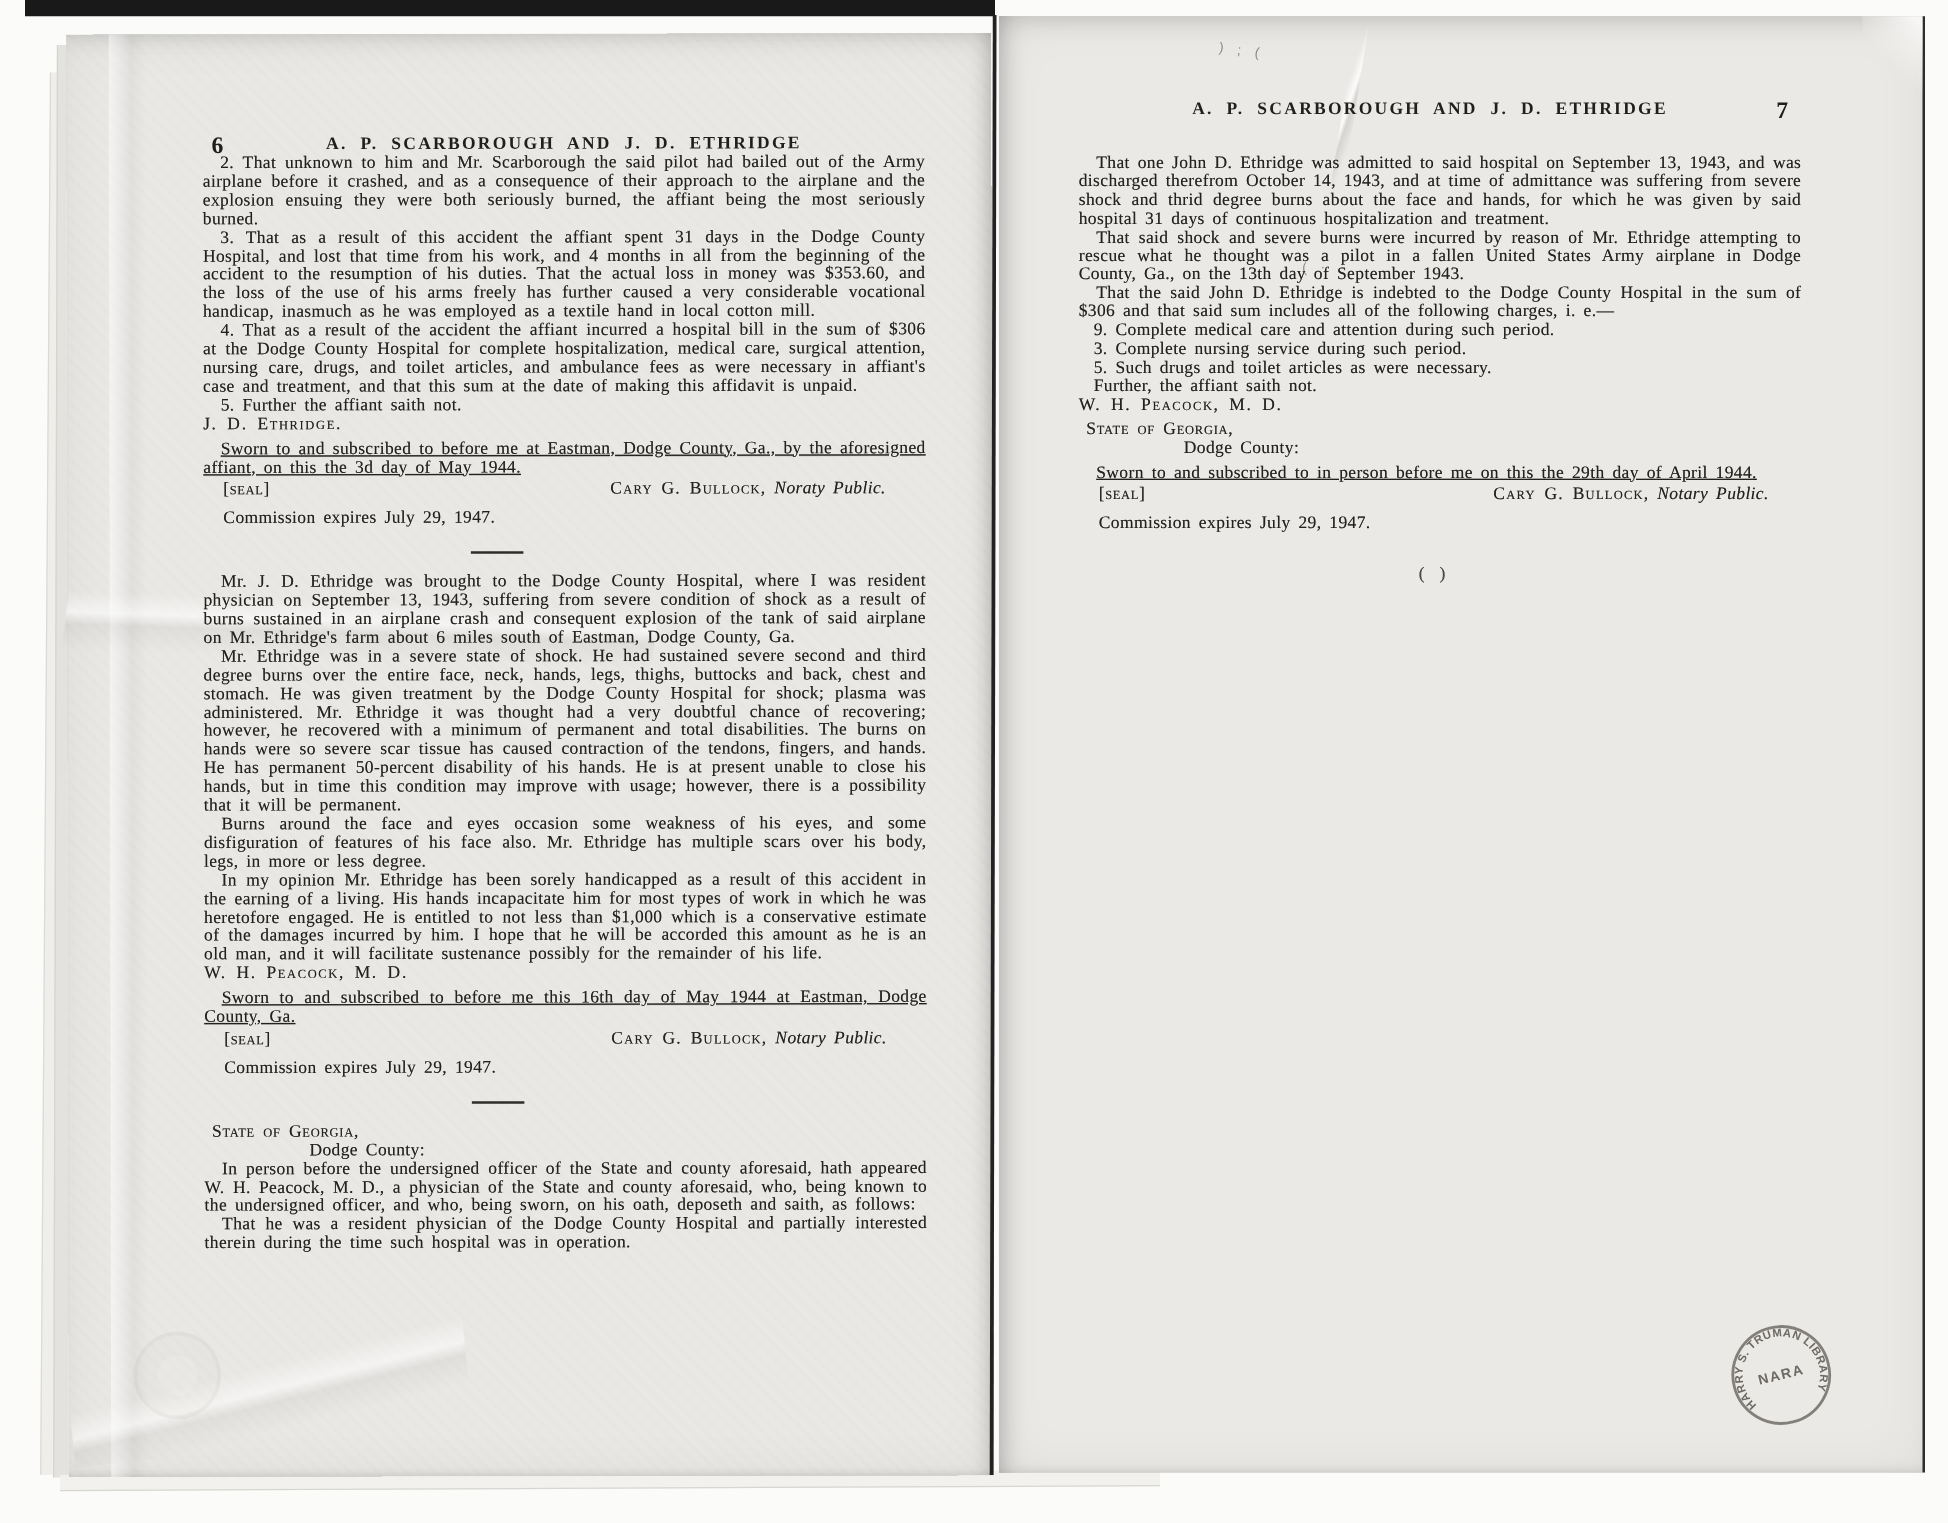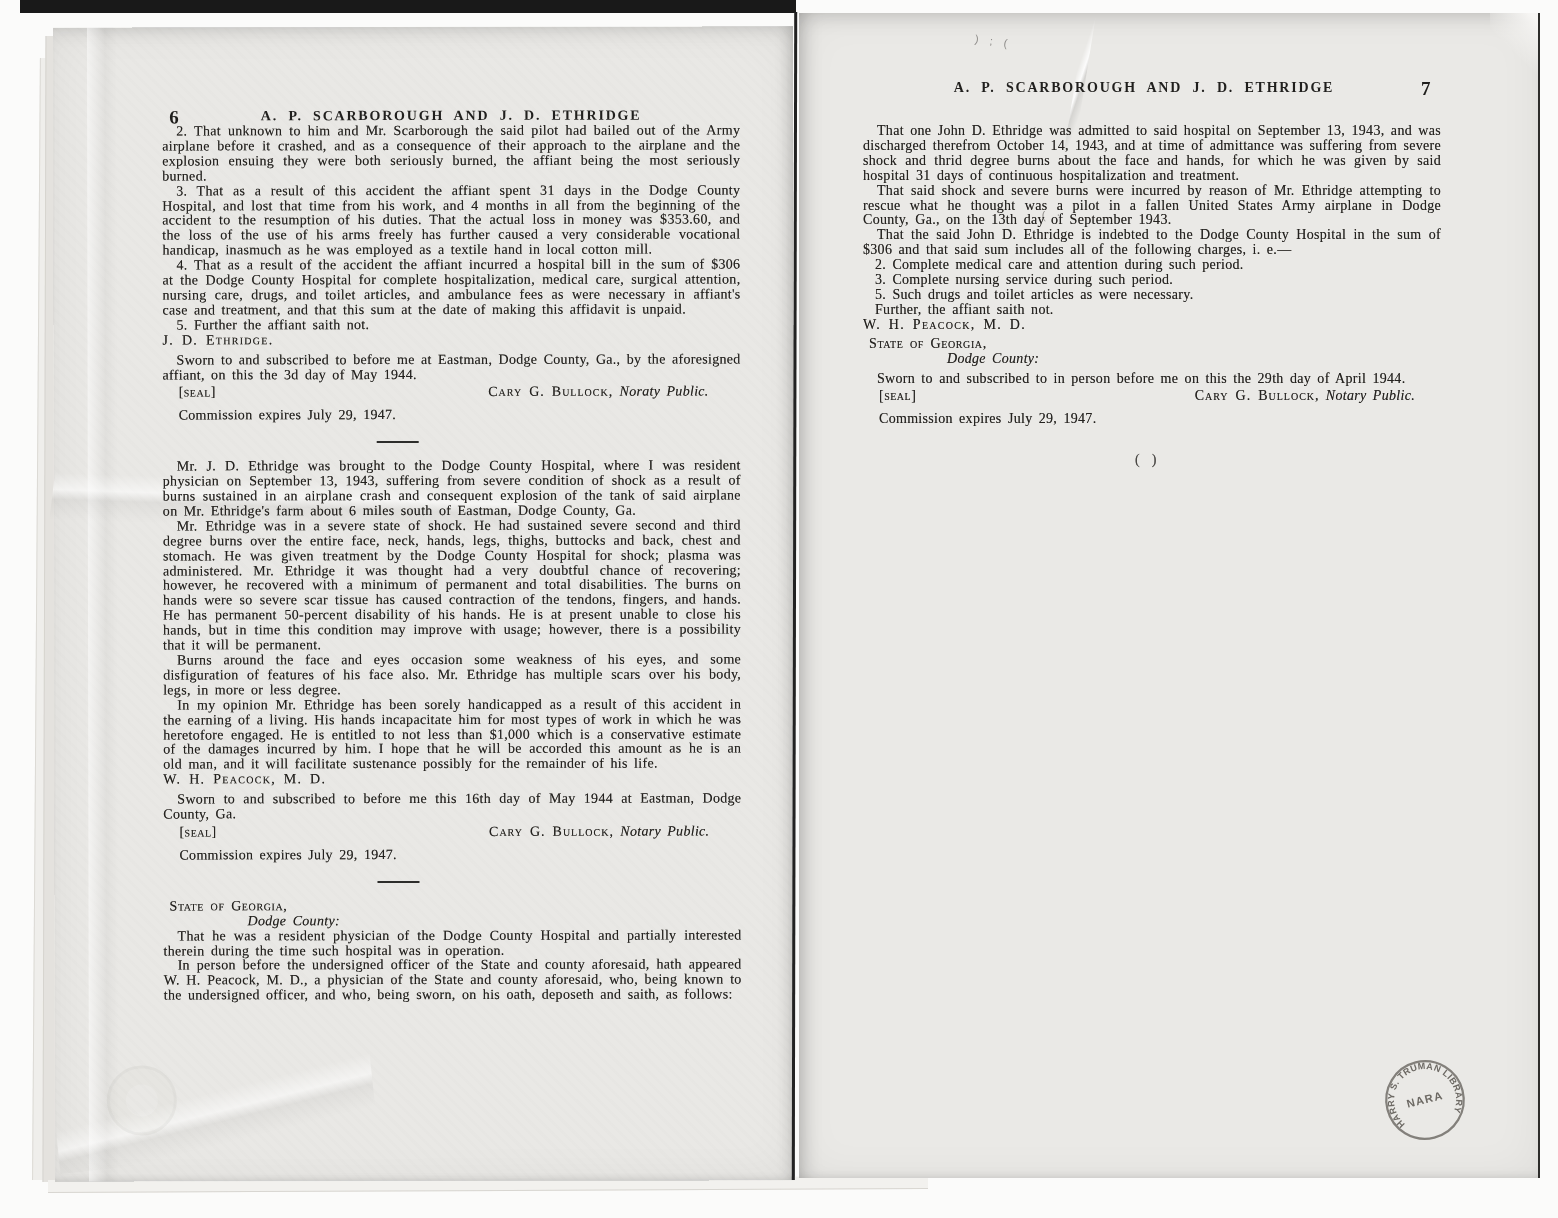--- a/index.html
+++ b/index.html
@@ -60,22 +60,22 @@
   .seal-row{display:flex;margin-top:3px;}
   .seal-label{font-variant:small-caps;padding-left:16px;letter-spacing:.5px;}
   .notary{margin-left:auto;white-space:nowrap;}
   .mr-wide{margin-right:32px;}
   .mr-narrow{margin-right:26px;}
   .notary .nm{font-variant:small-caps;letter-spacing:1px;}
   .notary .tl{font-style:italic;}
   .commission{text-indent:16px !important;text-align:left !important;margin-top:8px !important;}
   .rule{width:42px;height:0;border-top:2.5px solid #2d2d2b;margin:18px 0 16px 214px;}
   .state{font-variant:small-caps;letter-spacing:.6px;margin-top:4px !important;text-indent:6px !important;text-align:left !important;}
-  .county{font-style:italic;text-indent:84px !important;text-align:left !important;}
-  .sworn{margin-top:5px !important;}
+  .county{text-indent:84px !important;text-align:left !important;}
+  .sworn{margin-top:5px !important;text-decoration:underline;}
   .end-mark{margin-top:26px !important;text-indent:272px !important;text-align:left !important;
     letter-spacing:3px;color:#4c4a47;}
 
   .pencil{position:absolute;font-family:"Liberation Sans","DejaVu Sans",sans-serif;
     color:#8e8c89;font-size:11px;letter-spacing:4px;}
   .ghost-stamp{position:absolute;left:52px;top:1038px;width:64px;height:64px;border-radius:50%;
     border:3px solid rgba(120,112,100,.07);
     box-shadow:inset 0 0 0 16px rgba(120,112,100,.025);}
   .truman-stamp{position:absolute;left:583px;top:1044px;width:86px;height:86px;
     transform:rotate(-14deg);opacity:.82;}
@@ -118,42 +118,42 @@
     <div class="sig">W. H. Peacock, M. D.</div>
     <p class="sworn">Sworn to and subscribed to before me this 16th day of May 1944 at Eastman, Dodge County, Ga.</p>
     <div class="seal-row">
       <span class="seal-label">[seal]</span>
       <span class="notary mr-wide"><span class="nm">Cary G. Bullock,</span> <span class="tl">Notary Public.</span></span>
     </div>
     <p class="commission">Commission expires July 29, 1947.</p>
     <div class="rule"></div>
     <p class="state">State of Georgia,</p>
     <p class="county">Dodge County:</p>
+    <p>In person before the undersigned officer of the State and county aforesaid, hath appeared W. H. Peacock, M. D., a physician of the State and county aforesaid, who, being known to the undersigned officer, and who, being sworn, on his oath, deposeth and saith, as follows:</p>
     <p>That he was a resident physician of the Dodge County Hospital and partially interested therein during the time such hospital was in operation.</p>
-    <p>In person before the undersigned officer of the State and county aforesaid, hath appeared W. H. Peacock, M. D., a physician of the State and county aforesaid, who, being known to the undersigned officer, and who, being sworn, on his oath, deposeth and saith, as follows:</p>
   </div>
 </div>
 
 <div class="seam"></div>
 
 <div class="page page-right">
   <div class="curl"></div>
   <div class="tear"></div>
 
   <div class="pencil" style="left:176px;top:22px;transform:rotate(8deg);">) ; (</div>
   <div class="pencil" style="left:228px;top:196px;transform:rotate(-4deg);">· ( ·</div>
 
   <div class="running-head" style="left:56px;top:67px;">A. P. SCARBOROUGH AND J. D. ETHRIDGE</div>
   <div class="folio" style="left:622px;top:65px;">7</div>
 
   <div class="pbody" style="left:64px;top:111px;">
     <p>That one John D. Ethridge was admitted to said hospital on September 13, 1943, and was discharged therefrom October 14, 1943, and at time of admittance was suffering from severe shock and thrid degree burns about the face and hands, for which he was given by said hospital 31 days of continuous hospitalization and treatment.</p>
     <p>That said shock and severe burns were incurred by reason of Mr. Ethridge attempting to rescue what he thought was a pilot in a fallen United States Army airplane in Dodge County, Ga., on the 13th day of September 1943.</p>
     <p>That the said John D. Ethridge is indebted to the Dodge County Hospital in the sum of $306 and that said sum includes all of the following charges, i. e.—</p>
-    <p class="charge">2. Complete medical care and attention during such period.</p>
+    <p class="charge">9. Complete medical care and attention during such period.</p>
     <p class="charge">3. Complete nursing service during such period.</p>
     <p class="charge">5. Such drugs and toilet articles as were necessary.</p>
     <p class="charge">Further, the affiant saith not.</p>
     <div class="sig">W. H. Peacock, M. D.</div>
     <p class="state">State of Georgia,</p>
     <p class="county">Dodge County:</p>
     <p class="sworn">Sworn to and subscribed to in person before me on this the 29th day of April 1944.</p>
     <div class="seal-row">
       <span class="seal-label">[seal]</span>
       <span class="notary mr-narrow"><span class="nm">Cary G. Bullock,</span> <span class="tl">Notary Public.</span></span>

